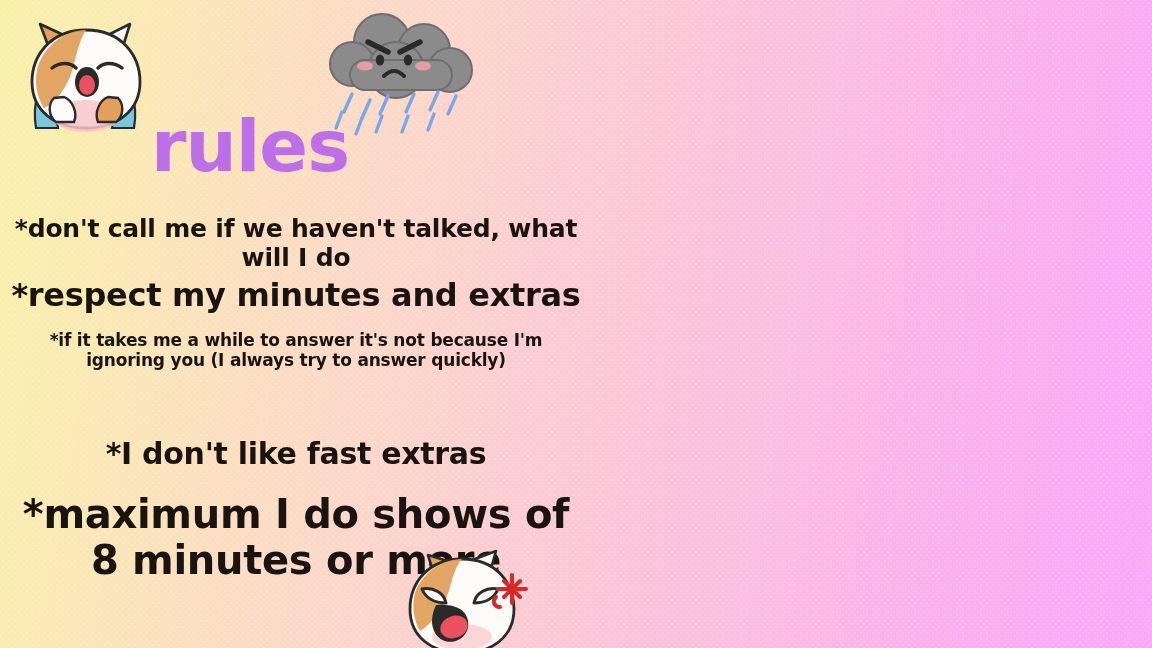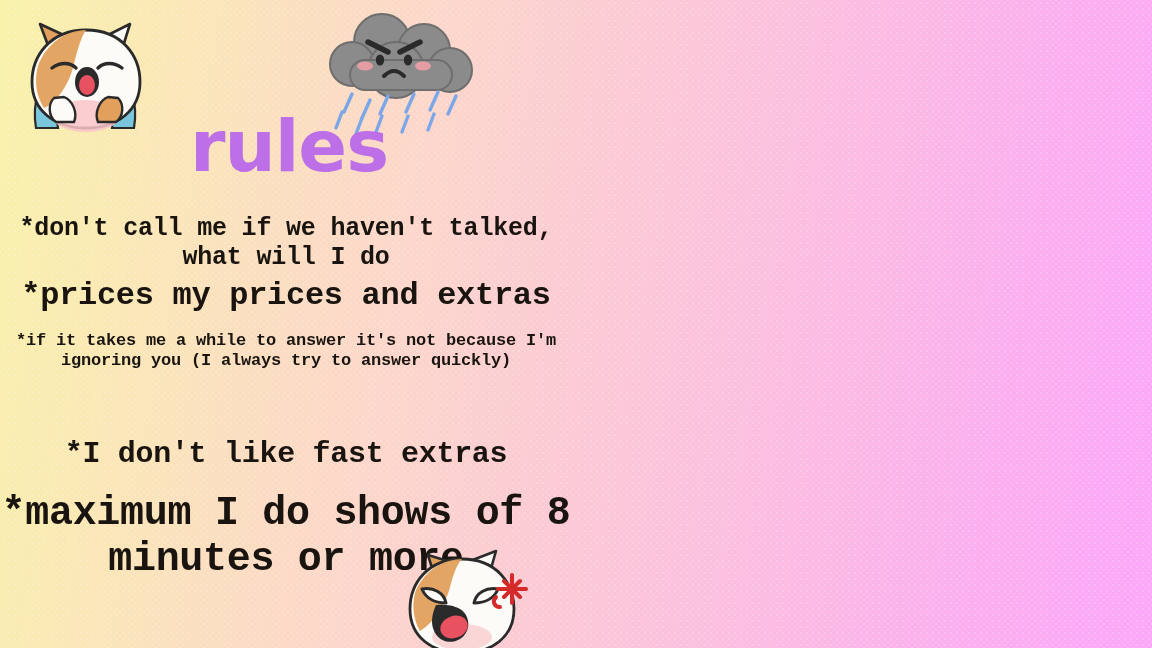--- a/index.html
+++ b/index.html
@@ -46,32 +46,30 @@
   .title {
     position:absolute;
     left:0; top:110px;
     width:500px;
     text-align:center;
     font-size:72px;
     font-weight:700;
     letter-spacing:-1px;
     color:#bd6fe8;
     line-height:1;
-    margin-left:39px;
   }
   .rule {
     position:absolute;
-    left:0;
+    left:10px;
     width:572px;
     text-align:center;
     color:#19140f;
     font-weight:700;
     line-height:1.16;
     white-space:pre-line;
-    font-family:Liberation Mono, monospace;
   }
   .r1 { top:214px; font-size:25px; letter-spacing:-0.2px; }
   .r2 { top:277px; font-size:32px; letter-spacing:-0.3px; }
   .r3 { top:331px; font-size:17px; letter-spacing:-0.2px; }
   .r4 { top:437px; font-size:30px; letter-spacing:-0.3px; }
   .r5 { top:491px; font-size:40px; letter-spacing:-0.3px; }
 
   
   .sticker { position:absolute; }
   #crying-cat  { left:18px;  top:12px;  width:136px; height:124px; }
@@ -149,21 +147,21 @@
         <line x1="116" y1="84" x2="108" y2="102"></line>
         <line x1="134" y1="88" x2="126" y2="106"></line>
         <line x1="112" y1="106" x2="106" y2="122"></line>
       </g>
     </svg>
   </div>
 
   <div class="text-col">
     <div class="title">rules</div>
     <div class="rule r1">*don't call me if we haven't talked, what will I do</div>
-    <div class="rule r2">*prices my prices and extras</div>
+    <div class="rule r2">*respect my minutes and extras</div>
     <div class="rule r3">*if it takes me a while to answer it's not because I'm ignoring you (I always try to answer quickly)</div>
     <div class="rule r4">*I don't like fast extras</div>
     <div class="rule r5">*maximum I do shows of 8 minutes or more</div>
   </div>
 
   <div class="sticker" id="angry-cat">
     <svg viewBox="0 0 142 108" xmlns="http://www.w3.org/2000/svg">
 
       <path d="M36 10 L44 36 L62 18 Z" fill="#e2a05c" stroke="#2a2a2a" stroke-width="2.6" stroke-linejoin="round"></path>
       <path d="M104 6 L96 34 L78 16 Z" fill="#fdfbf7" stroke="#2a2a2a" stroke-width="2.6" stroke-linejoin="round"></path>

